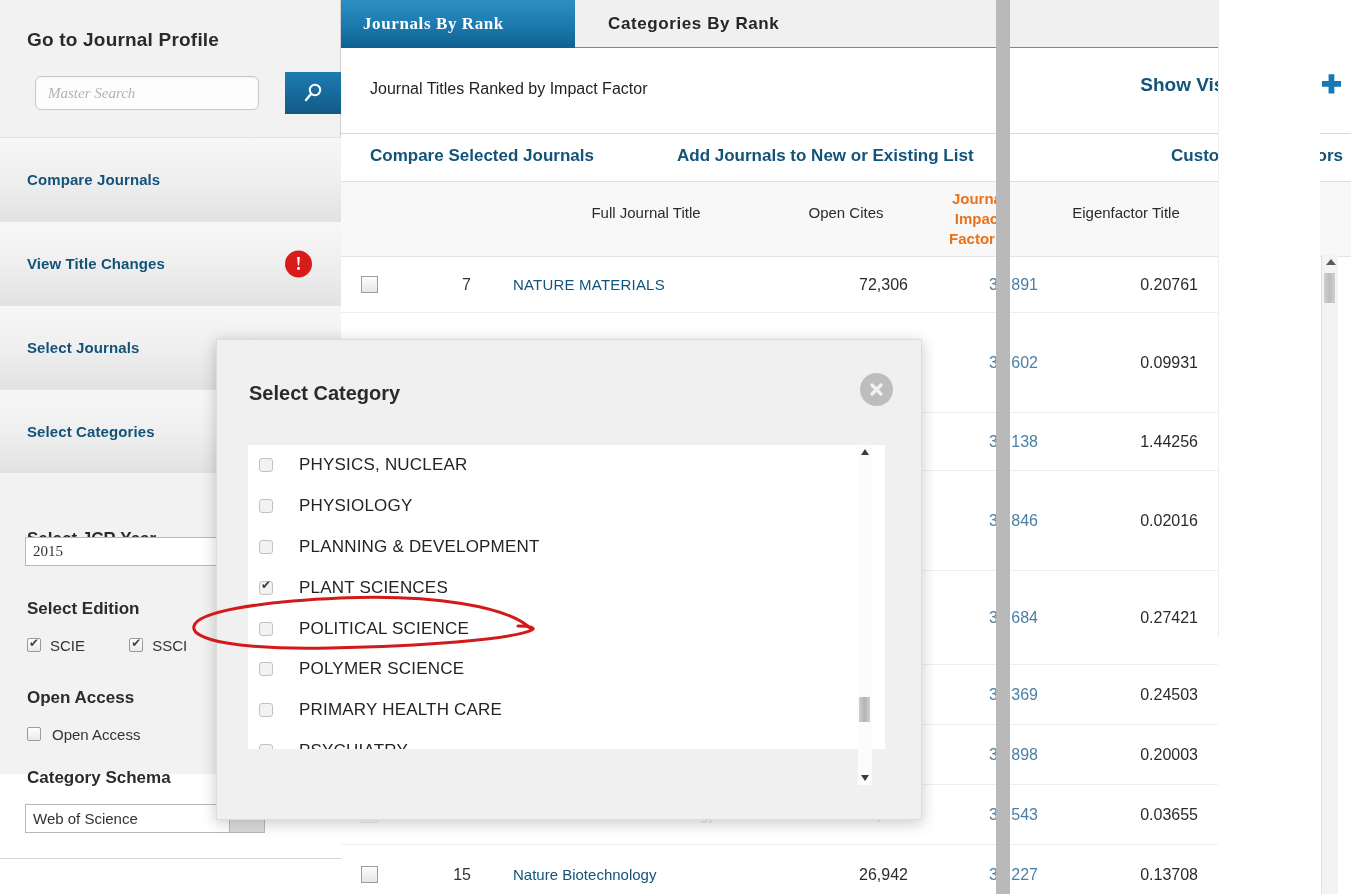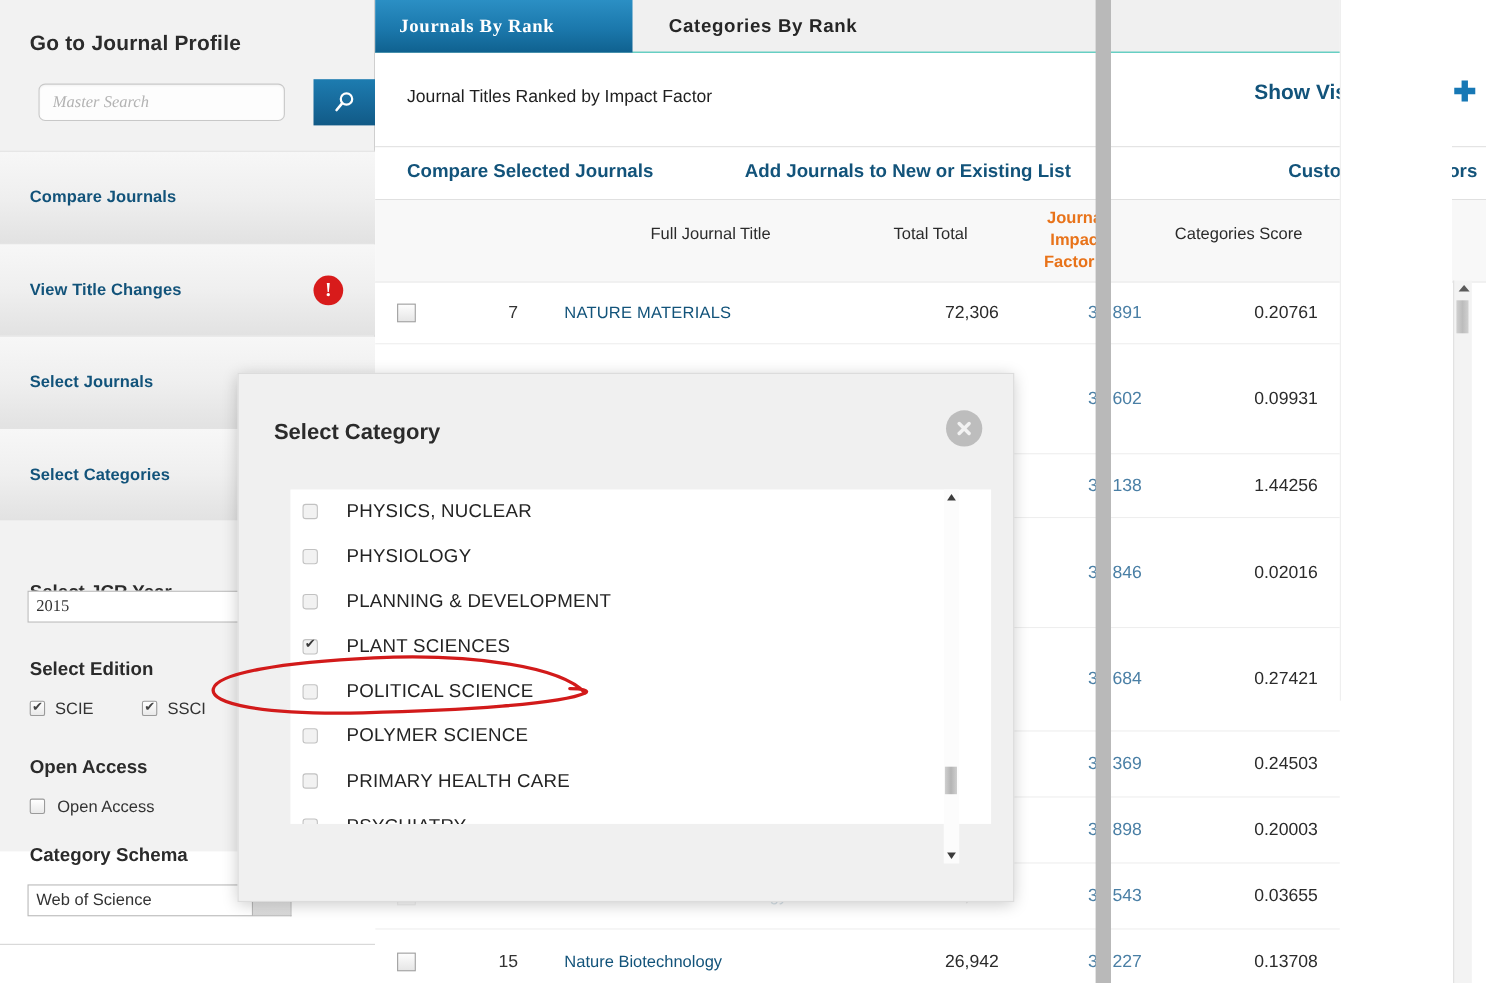--- a/index.html
+++ b/index.html
@@ -217,21 +217,21 @@
   .modal-title{
     position:absolute;left:32px;top:42px;font-size:20px;font-weight:bold;color:#2b2b2b;
   }
   .modal-close{
     position:absolute;right:28px;top:33px;width:33px;height:33px;border-radius:50%;
     background:#bdbdbd;display:flex;align-items:center;justify-content:center;cursor:pointer;
   }
   .modal-close svg{display:block;}
   .cat-list{
     position:absolute;left:31px;top:105px;width:637px;height:304px;
-    background:#ffffff;overflow:hidden;margin-left:16px;
+    background:#ffffff;overflow:hidden;
   }
   .cat-row{
     display:flex;align-items:center;height:40.8px;padding-left:11px;box-sizing:border-box;cursor:pointer;
   }
   .cat-row .cbx{
     width:14px;height:14px;box-sizing:border-box;border:1px solid #c2c2c2;border-radius:3px;
     background:#f2f2f2;position:relative;flex:0 0 auto;
   }
   .cat-row .cbx.checked{background:#f2f2f2;}
   .cat-row .cbx.checked::after{
@@ -344,25 +344,25 @@
     </div>
 
     <div class="actionbar">
       <div class="act a1">Compare Selected Journals</div>
       <div class="act a2">Add Journals to New or Existing List</div>
       <div class="act a3">Customize Indicators</div>
     </div>
 
     <div class="thead">
       <div class="th title">Full Journal Title</div>
-      <div class="th cites">Total Total</div>
+      <div class="th cites">Open Cites</div>
       <div class="th jif">
         <span>Journal<br>Impact<br>Factor</span><span class="caret"></span>
       </div>
-      <div class="th eig">Categories Score</div>
+      <div class="th eig">Eigenfactor Title</div>
     </div>
 
     <div class="tbody" id="tbody">
         <div class="trow" style="height: 56px;">
           <div class="c-check">
             <span class="rowcb"></span>
           </div>
           <div class="c-rank">7</div>
           <div class="c-title caps">NATURE MATERIALS</div>
           <div class="c-cites">72,306</div>

